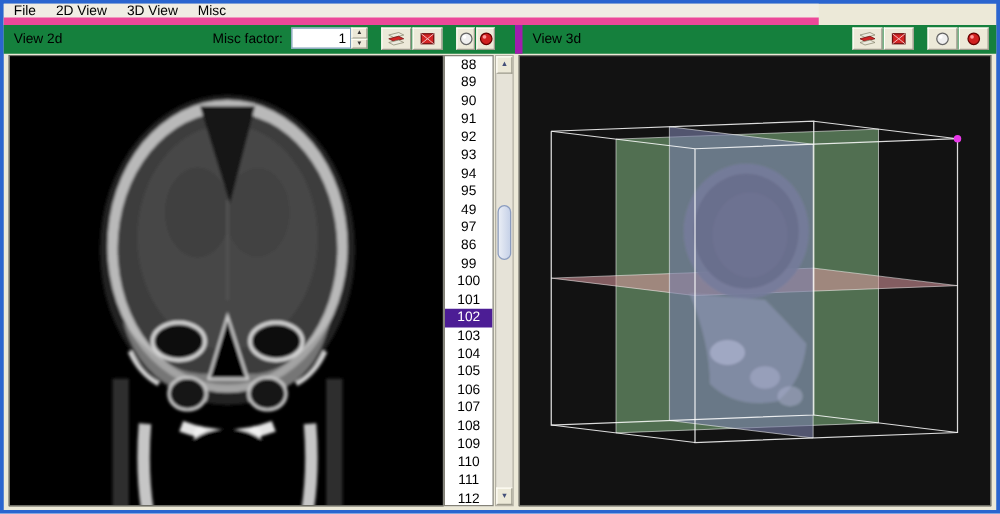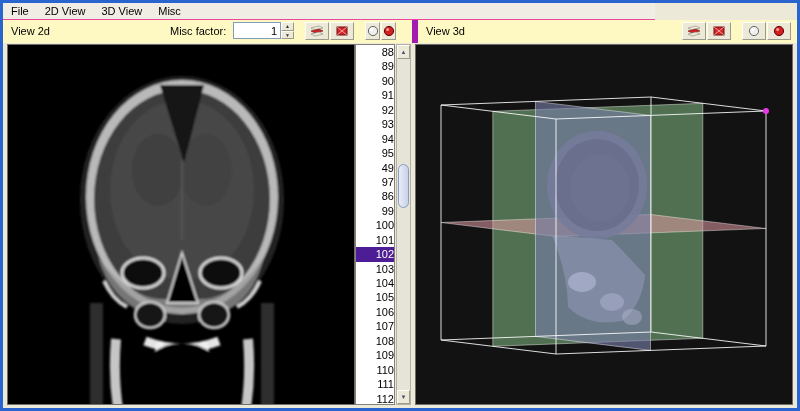--- a/index.html
+++ b/index.html
@@ -8,28 +8,28 @@
     position:relative; width:800px; height:411px;
     background:#2a65cf; overflow:hidden;
   }
   .inner {
     position:absolute; left:3px; top:3px; width:794px; height:405px;
     background:#ece9d8;
   }
   
   .menubar {
     position:absolute; left:0; top:0; width:652px; height:17px;
-    background:#f0ede4; border-bottom:1px solid #ec4899;
+    background:#f0ede4; border-bottom:6px solid #ec4899;
     font-size:11px; color:#000; display:flex; align-items:center;
   }
   .menu-item { display:inline-block; padding:1px 8px; cursor:default; }
   
   .hdr {
     position:absolute; top:17px; height:23px; font-size:11px; color:#000;
-    background:#fef9c3;
+    background:#15803d;
   }
   .hdr-2d { left:0; width:409px; }
   .hdr-3d { left:409px; width:385px; border-left:6px solid #a21caf; }
   .hdr .title { position:absolute; left:8px; top:5px; }
   .zoom-label { position:absolute; left:167px; top:5px; }
   .spinner { position:absolute; left:230px; top:2px; height:17px; display:flex; }
   .spinner input {
     width:48px; height:17px; font-size:11px; text-align:right; padding-right:3px;
     border:1px solid #7f9db9; background:#fff; font-family:"Liberation Sans",sans-serif;
   }
@@ -54,21 +54,21 @@
     position:absolute; left:4px; top:41px; width:348px; height:361px;
     background:#000; border:1px solid #6e6e66; overflow:hidden;
   }
   .viewer2d svg { display:block; }
   
   .slice-list {
     position:absolute; left:352px; top:41px; width:40px; height:361px;
     background:#fff; border:1px solid #848278; overflow:hidden;
     font-size:11px; color:#000;
   }
-  .slice-row { height:14.44px; line-height:14.44px; text-align:right; }
+  .slice-row { height:14.44px; line-height:14.44px; text-align:center; }
   
   .vscroll {
     position:absolute; left:393px; top:41px; width:15px; height:361px;
     background:#e6e3d8; border:1px solid #b4b1a4;
   }
   .sb-btn {
     position:absolute; left:0; width:13px; height:14px; font-size:6px; line-height:12px;
     text-align:center; color:#44507a; background:#ece9d8;
     border:1px solid; border-color:#fffef6 #9c9a8c #9c9a8c #fffef6; padding:0;
   }

